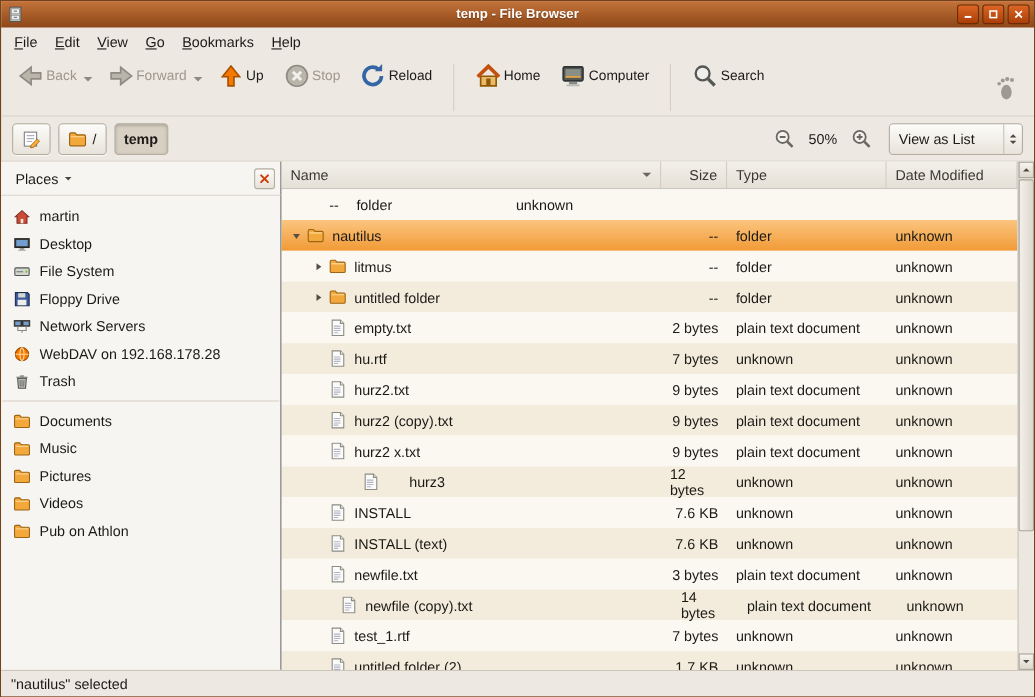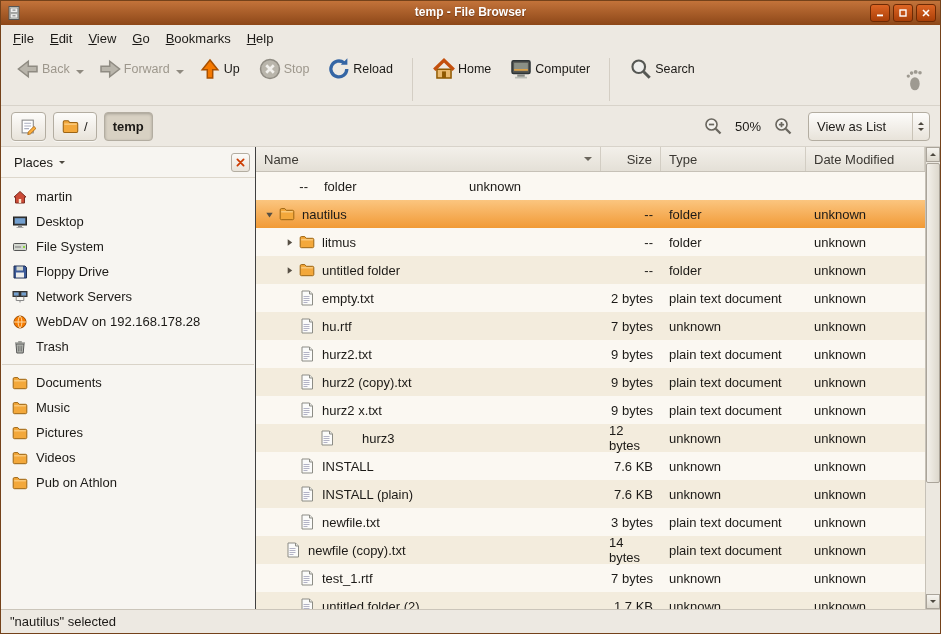--- a/index.html
+++ b/index.html
@@ -566,21 +566,21 @@
                   </g>
                 </svg>
               </span>
               <span class="fname">hurz2 x.txt</span>
             </div>
             <div class="cell c-size">9 bytes</div>
             <div class="cell c-type">plain text document</div>
             <div class="cell c-mod">unknown</div>
           </div>
           <div class="row odd">
-            <div class="cell c-name" style="padding-left: 26px; gap: 20px;">
+            <div class="cell c-name" style="padding-left: 36px; gap: 20px;">
               <span class="expander"></span>
               <span class="icon file-icon">
                 <svg viewBox="0 0 16 16">
                   <path d="M3 1h7.5L13.5 4v11H3z" fill="#fbfbfa" stroke="#8c8c85"></path>
                   <path d="M10.5 1v3h3" fill="#e8e8e4" stroke="#8c8c85"></path>
                   <g stroke="#b3b3c6" stroke-width="1">
                     <path d="M4.5 6.5h6M4.5 8.5h6M4.5 10.5h6M4.5 12.5h4"></path>
                   </g>
                 </svg>
               </span>
@@ -613,21 +613,21 @@
               <span class="expander"></span>
               <span class="icon file-icon">
                 <svg viewBox="0 0 16 16">
                   <path d="M3 1h7.5L13.5 4v11H3z" fill="#fbfbfa" stroke="#8c8c85"></path>
                   <path d="M10.5 1v3h3" fill="#e8e8e4" stroke="#8c8c85"></path>
                   <g stroke="#b3b3c6" stroke-width="1">
                     <path d="M4.5 6.5h6M4.5 8.5h6M4.5 10.5h6M4.5 12.5h4"></path>
                   </g>
                 </svg>
               </span>
-              <span class="fname">INSTALL (plain)</span>
+              <span class="fname">INSTALL (text)</span>
             </div>
             <div class="cell c-size">7.6 KB</div>
             <div class="cell c-type">unknown</div>
             <div class="cell c-mod">unknown</div>
           </div>
           <div class="row even">
             <div class="cell c-name" style="padding-left: 26px;">
               <span class="expander"></span>
               <span class="icon file-icon">
                 <svg viewBox="0 0 16 16">
@@ -638,21 +638,21 @@
                   </g>
                 </svg>
               </span>
               <span class="fname">newfile.txt</span>
             </div>
             <div class="cell c-size">3 bytes</div>
             <div class="cell c-type">plain text document</div>
             <div class="cell c-mod">unknown</div>
           </div>
           <div class="row odd">
-            <div class="cell c-name" style="padding-left: 12px;">
+            <div class="cell c-name" style="padding-left: 26px; margin-left: 10px;">
               <span class="expander"></span>
               <span class="icon file-icon">
                 <svg viewBox="0 0 16 16">
                   <path d="M3 1h7.5L13.5 4v11H3z" fill="#fbfbfa" stroke="#8c8c85"></path>
                   <path d="M10.5 1v3h3" fill="#e8e8e4" stroke="#8c8c85"></path>
                   <g stroke="#b3b3c6" stroke-width="1">
                     <path d="M4.5 6.5h6M4.5 8.5h6M4.5 10.5h6M4.5 12.5h4"></path>
                   </g>
                 </svg>
               </span>

